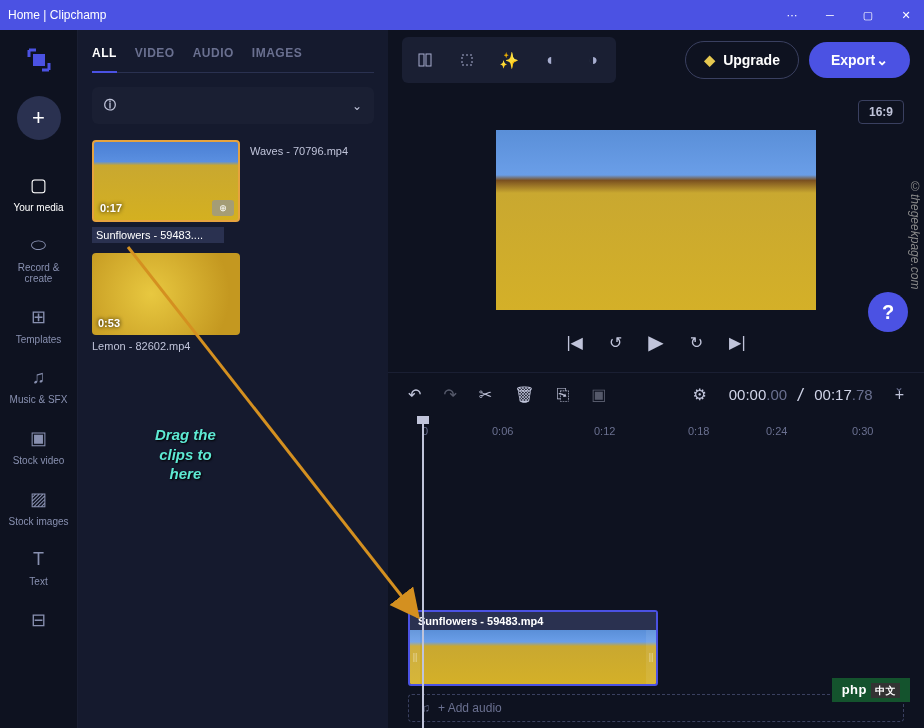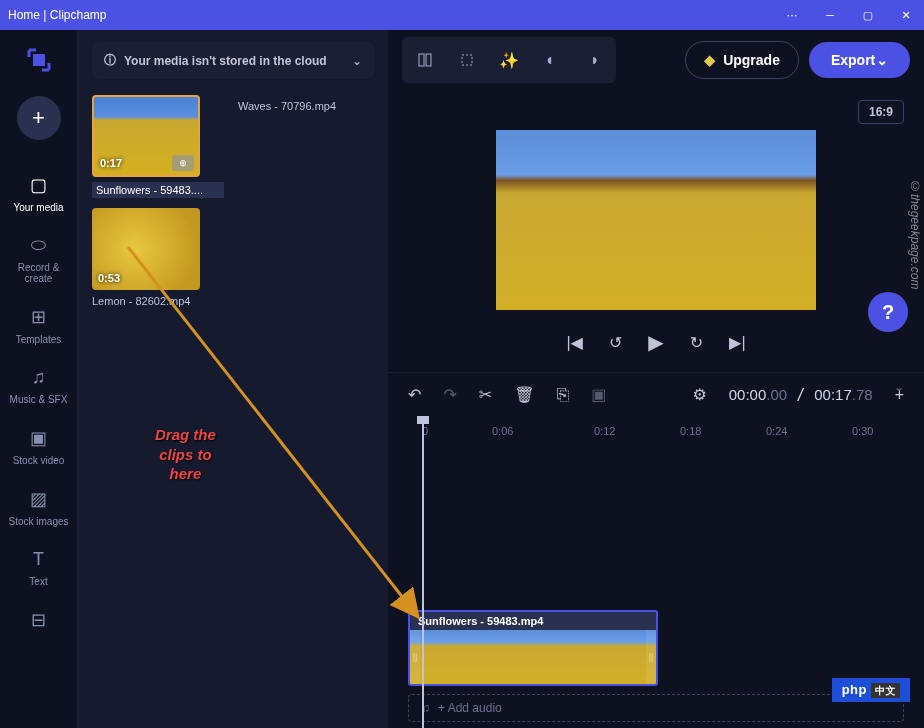--- a/index.html
+++ b/index.html
@@ -22,21 +22,21 @@
 .media-panel { width: 310px; background: #151a2e; padding: 12px 14px; }
 .tabs { display: flex; gap: 18px; border-bottom: 1px solid #2a3150; padding-bottom: 8px; margin-bottom: 14px; }
 .tab { font-size: 12px; color: #6a7090; cursor: pointer; padding: 4px 0; font-weight: 600; letter-spacing: 0.5px; }
 .tab.active { color: #fff; border-bottom: 2px solid #4b52e3; padding-bottom: 6px; margin-bottom: -9px; }
 .cloud-notice { display: flex; align-items: center; gap: 8px; background: #1a1f33; padding: 10px 12px; border-radius: 6px; font-size: 12px; color: #c0c4da; justify-content: space-between; margin-bottom: 16px; }
 .cloud-notice-left { display: flex; gap: 8px; align-items: center; font-weight: 600; }
 
 .media-grid { display: grid; grid-template-columns: 1fr 1fr; gap: 10px; }
 .media-item { cursor: pointer; }
 .media-item.selected .thumb { border: 2px solid #e6a33e; }
-.thumb { width: 108px; height: 82px; border-radius: 4px; position: relative; overflow: hidden; }
+.thumb { width: 148px; height: 82px; border-radius: 4px; position: relative; overflow: hidden; }
 .thumb-dur { position: absolute; bottom: 6px; left: 6px; font-size: 11px; font-weight: 700; color: #fff; text-shadow: 0 0 4px #000; }
 .thumb-badge { position: absolute; bottom: 4px; right: 4px; width: 22px; height: 16px; background: rgba(120,140,200,0.5); border-radius: 3px; display:flex; align-items:center; justify-content:center; font-size:9px; }
 .media-name { font-size: 11px; color: #c0c4da; margin-top: 5px; white-space: nowrap; overflow: hidden; text-overflow: ellipsis; max-width: 132px; }
 .media-item.selected .media-name { background: #2a3150; padding: 2px 4px; color: #fff; }
 
 .thumb-sunflowers { background: linear-gradient(to bottom, #4a7fd4 0%, #5a8fe0 25%, #c9a830 30%, #d4b020 100%); }
 .thumb-waves { background: linear-gradient(to bottom, #a8b5d0 0%, #d0d8e8 40%, #1a2850 100%); }
 .thumb-lemon { background: radial-gradient(circle at 40% 50%, #e8c840 0%, #c49820 80%); }
 .thumb-blue { background: linear-gradient(to bottom, #b5c5dc 0%, #c8d4e4 40%, #2a3548 100%); }
 
@@ -75,24 +75,24 @@
 .track-area { padding-top: 8px; }
 .track-placeholder { border: 1px dashed #3a4060; border-radius: 4px; padding: 6px 12px; font-size: 12px; color: #6a7090; margin-bottom: 8px; display:flex; align-items:center; gap:8px; height: 28px; }
 
 .clip-track { margin: 8px 0; }
 .clip { width: 250px; border: 2px solid #4b52e3; border-radius: 3px; overflow: hidden; }
 .clip-title { background: #2a3150; padding: 3px 8px; font-size: 11px; font-weight: 600; }
 .clip-body { height: 54px; background: linear-gradient(to bottom, #5a8fd8 0%, #6a9ee8 22%, #c9a830 30%, #d4b028 100%); display: flex; }
 .clip-handle { width: 10px; background: rgba(255,255,255,0.08); display:flex; align-items:center; justify-content:center; font-size:9px; color: rgba(255,255,255,0.5); }
 .clip-body-mid { flex:1; }
 
-.drag-hint { position: absolute; left: 155px; top: 425px; color: #ef4444; font-size: 15px; font-weight: 700; text-align: center; line-height: 1.3; font-style: italic; text-shadow: 1px 1px 2px #000; z-index: 20; }
+.drag-hint { position: absolute; left: 155px; top: 425px; color: #5eead4; font-size: 15px; font-weight: 700; text-align: center; line-height: 1.3; font-style: italic; text-shadow: 1px 1px 2px #000; z-index: 20; }
 .drag-arrow { position: absolute; left: 80px; top: 225px; width: 370px; height: 410px; pointer-events: none; z-index: 15; }
 
-.php-badge { position: absolute; right: 14px; bottom: 26px; background: #1d4ed8; color: #fff; font-size: 13px; font-weight: 700; padding: 4px 10px; letter-spacing: 0.5px; }
+.php-badge { position: absolute; right: 14px; bottom: 26px; background: #14532d; color: #fff; font-size: 13px; font-weight: 700; padding: 4px 10px; letter-spacing: 0.5px; }
 .php-badge .cn { background: #333; padding: 2px 4px; margin-left: 4px; font-size:10px; }
 </style>
 </head>
 <body>
 
 <div class="titlebar">
   <div class="titlebar-left">Home | Clipchamp</div>
   <div class="titlebar-right">
     <div class="titlebar-btn">⋯</div>
     <div class="titlebar-btn">─</div>
@@ -137,24 +137,29 @@
     <div class="nav-item">
       <span class="nav-icon">T</span>
       <span>Text</span>
     </div>
     <div class="nav-item">
       <span class="nav-icon">⊟</span>
     </div>
   </div>
 
   <div class="media-panel">
+    <div class="tabs">
+      <div class="tab active">ALL</div>
+      <div class="tab">VIDEO</div>
+      <div class="tab">AUDIO</div>
+      <div class="tab">IMAGES</div>
+    </div>
     <div class="cloud-notice">
       <div class="cloud-notice-left">
         <span>ⓘ</span>
-        <span>Your media isn't stored in the cloud</span>
       </div>
       <span>⌄</span>
     </div>
     <div class="media-grid">
       <div class="media-item selected">
         <div class="thumb thumb-sunflowers">
           <span class="thumb-dur">0:17</span>
           <span class="thumb-badge">⊕</span>
         </div>
         <div class="media-name">Sunflowers - 59483....</div>
@@ -232,21 +237,21 @@
         <span>00:00</span><span class="dim">.00</span> / <span>00:17</span><span class="dim">.78</span>
       </span>
       <span class="player-btn">+</span>
     </div>
 
     <div class="timeline">
       <div class="ruler">
         <span class="ruler-mark" style="left:14px">0</span>
         <span class="ruler-mark" style="left:84px">0:06</span>
         <span class="ruler-mark" style="left:186px">0:12</span>
-        <span class="ruler-mark" style="left:272px">0:18</span>
+        <span class="ruler-mark" style="left:280px">0:18</span>
         <span class="ruler-mark" style="left:358px">0:24</span>
         <span class="ruler-mark" style="left:444px">0:30</span>
       </div>
       <div class="playhead-wrap">
         <div class="playhead-head"></div>
         <div class="playhead-line"></div>
       </div>
       <div class="track-area">
         <div style="height:120px"></div>
         <div class="track-placeholder" style="visibility:hidden"></div>

